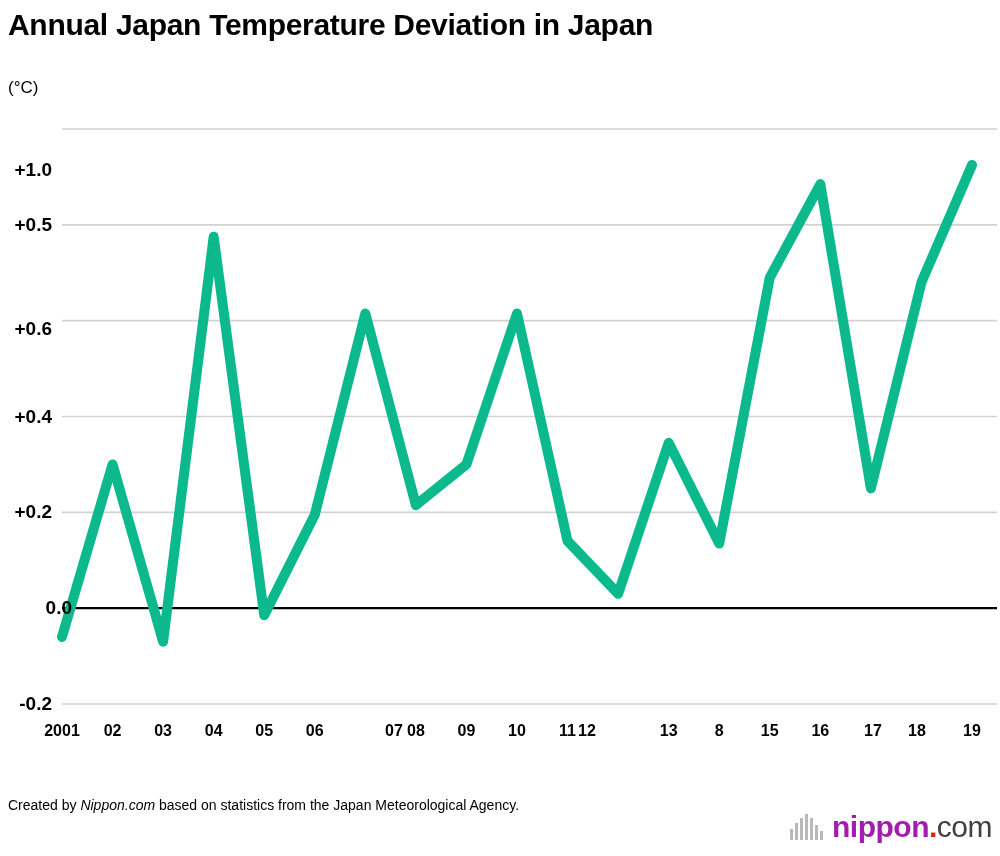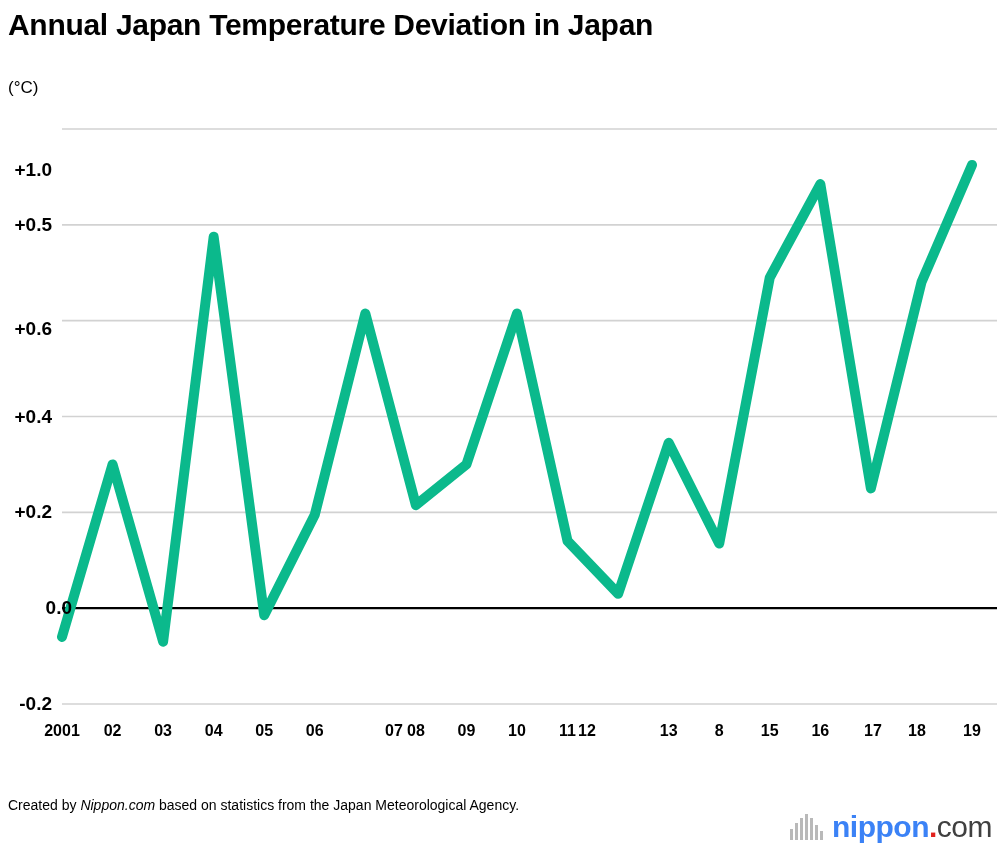--- a/index.html
+++ b/index.html
@@ -110,21 +110,21 @@
     background: #b9b9b9;
   }
   .logo-text {
     font-size: 30px;
     line-height: 1;
     letter-spacing: -0.5px;
     white-space: nowrap;
   }
   .logo-nippon {
     font-weight: bold;
-    color: #3b82f6;
+    color: #a21caf;
   }
   .logo-dot {
     font-weight: bold;
     color: #e2211c;
   }
   .logo-com {
     font-weight: normal;
     color: #404040;
   }
 </style>

